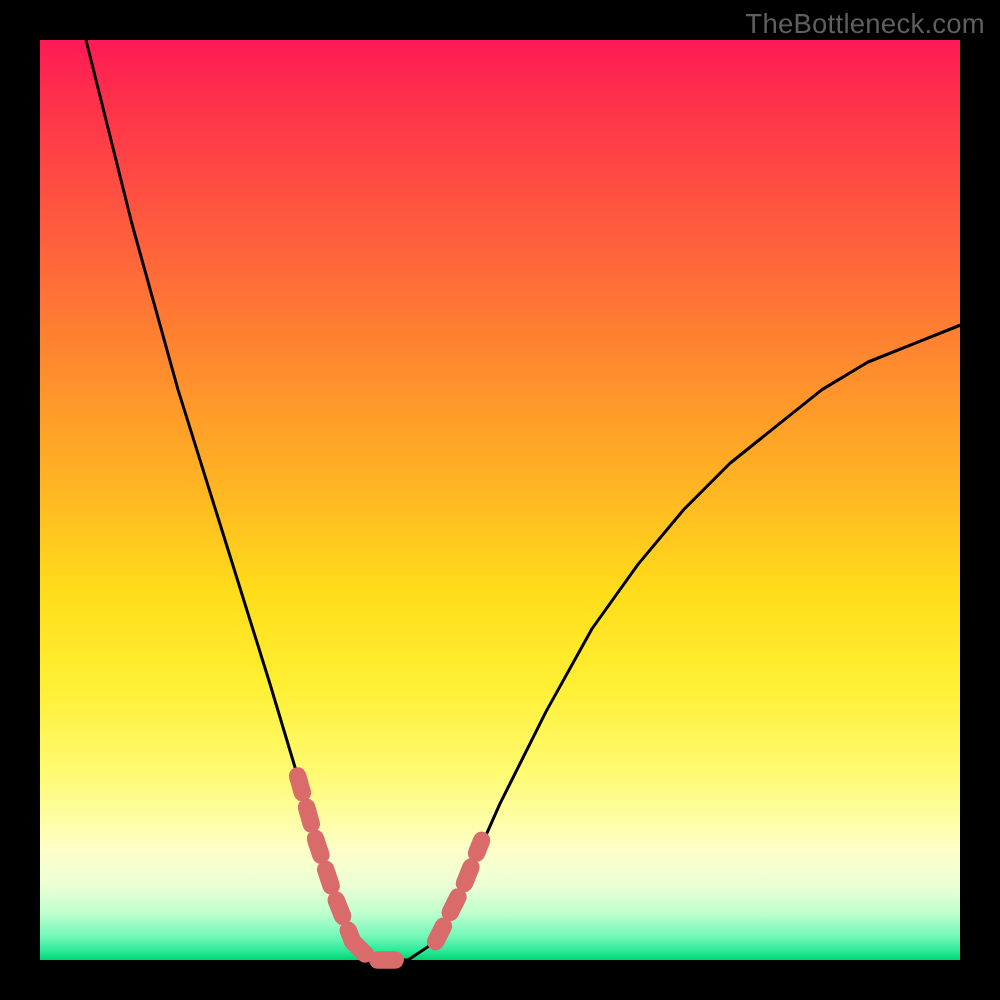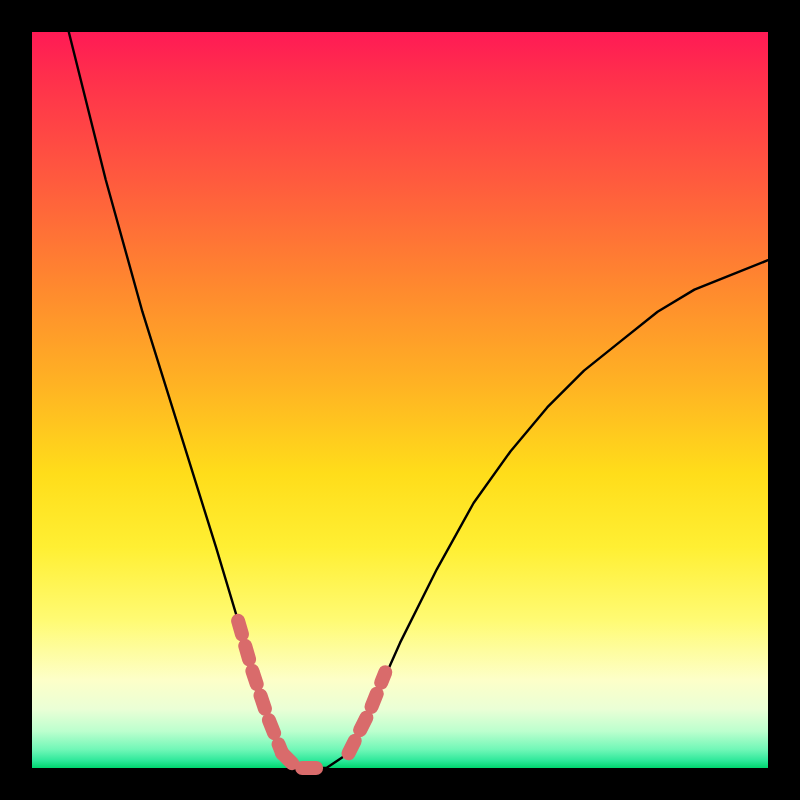--- a/index.html
+++ b/index.html
@@ -61,20 +61,21 @@
     width: 736px;
     height: 736px;
     overflow: visible;
   }
 </style>
 </head>
 <body>
 
 <div class="frame">
 
+  <div class="watermark">TheBottleneck.com</div>
 
   <div class="plot">
     <svg class="curve" viewBox="0 0 736 736" preserveAspectRatio="none">
       <path id="main-curve" fill="none" stroke="#000000" stroke-width="2.4" stroke-linecap="round" stroke-linejoin="round" d="M36.8 0.0 L73.6 147.2 L110.4 279.7 L147.2 397.4 L184.0 515.2 L206.1 588.8 L220.8 640.3 L235.5 684.5 L250.2 721.3 L265.0 736.0 L279.7 736.0 L294.4 736.0 L316.5 721.3 L338.6 677.1 L368.0 610.9 L404.8 537.3 L441.6 471.0 L478.4 419.5 L515.2 375.4 L552.0 338.6 L588.8 309.1 L625.6 279.7 L662.4 257.6 L699.2 242.9 L736.0 228.2"></path>
       <g id="highlight-group">
           <path d="M206.1 588.8 L220.8 640.3 L235.5 684.5 L250.2 721.3" fill="none" stroke="#d96b6b" stroke-width="14" stroke-linecap="round" stroke-linejoin="round" stroke-dasharray="14 12"></path>
           <path d="M250.2 721.3 L265.0 736.0 L279.7 736.0 L294.4 736.0" fill="none" stroke="#d96b6b" stroke-width="14" stroke-linecap="round" stroke-linejoin="round" stroke-dasharray="14 12"></path>
           <path d="M316.5 721.3 L338.6 677.1 L353.3 640.3" fill="none" stroke="#d96b6b" stroke-width="14" stroke-linecap="round" stroke-linejoin="round" stroke-dasharray="14 12"></path>
         </g>
     </svg>

